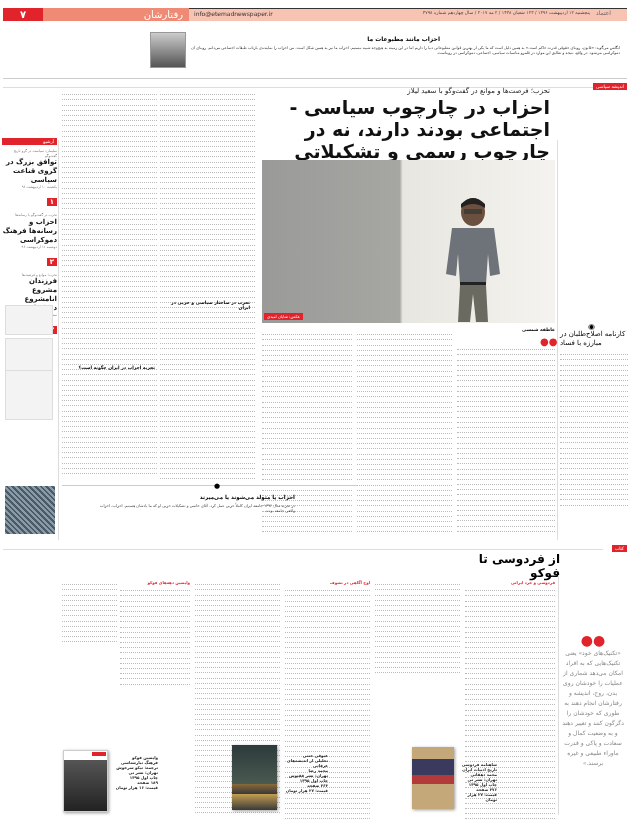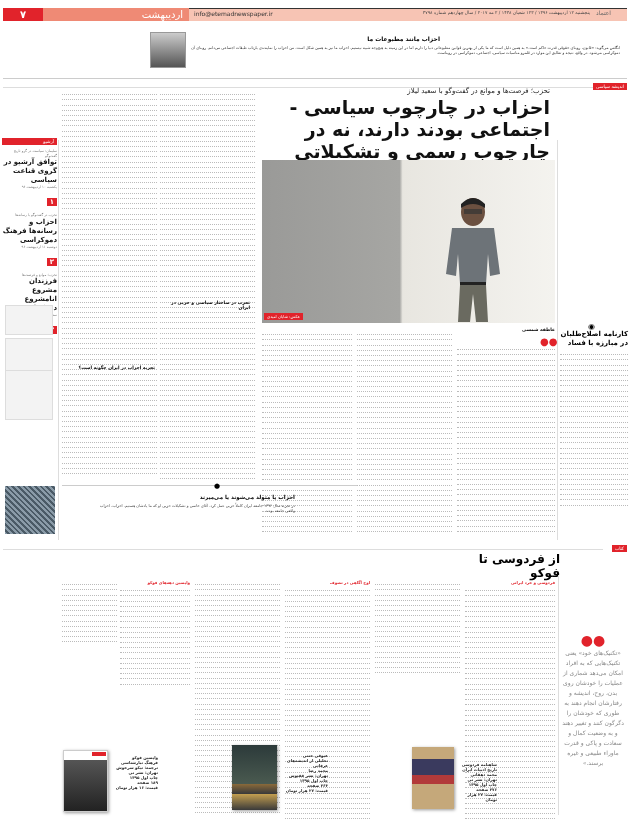--- a/index.html
+++ b/index.html
@@ -24,33 +24,33 @@
 .txt{font-size:3.6px;line-height:5.2px;color:#555;text-align:justify;overflow:hidden}
 .txt span{display:block;border-bottom:1px dotted #bbb;height:5.2px}
 .sideb{left:2px;top:138px;width:55px}
 .side-item{margin-bottom:5px;text-align:right}
 .side-k{font-size:3.5px;color:#777;line-height:4.5px}
 .side-h{font-size:7px;font-weight:bold;line-height:9px;color:#111}
 .side-d{font-size:3.5px;color:#777}
 .side-n{display:inline-block;background:#e1232b;color:#fff;font-size:7px;padding:0 3px;font-weight:bold}
 .thumb{background:#f3f3f3;border:1px solid #ddd}
 .rightcol{left:560px;top:330px;width:68px}
-.rc-title{font-size:7px;font-weight:bold;line-height:8.5px;text-align:right}
+.rc-title{font-size:7px;font-weight:normal;line-height:8.5px;text-align:left}
 .bottomhead{left:460px;top:552px;width:100px;font-size:12px;font-weight:bold;text-align:right}
 .redsub{font-size:4px;color:#e1232b;font-weight:bold;text-align:right;margin-bottom:1px}
 .book{box-shadow:1px 1px 3px rgba(0,0,0,.4)}
 .binfo{font-size:4px;line-height:5px;text-align:right;color:#222;font-weight:bold}
 .quoteicon{color:#e1232b;font-size:14px;text-align:center}
 </style>
 </head>
 <body>
 
 <div class="abs topbar"></div>
 <div class="abs pnum">۷</div>
-<div class="abs section">اردیبهشت</div>
+<div class="abs section">رفتارشان</div>
 <div class="abs email">info@etemadnewspaper.ir</div>
 <div class="abs dateline">پنجشنبه ۱۲ اردیبهشت ۱۳۹۶ / ۱۲۳ شعبان ۱۴۳۸ / ۲ مه ۲۰۱۷ / سال چهاردهم شماره ۳۷۹۸</div>
 <div class="abs logo">اعتماد</div>
 
 <div class="abs portrait"></div>
 <div class="abs qtitle">احزاب مانند مطبوعات ما</div>
 <div class="abs qtext">انگلس می‌گوید: «قانون، روبنای حقوقی قدرت حاکم است.» به همین دلیل است که ما یکی از بهترین قوانین مطبوعاتی دنیا را داریم اما در این زمینه به هیچ‌وجه شبیه نیستیم. احزاب ما نیز به همین شکل است. من احزاب را نماینده‌ی بازتاب طبقات اجتماعی می‌دانم. روبنای آن دموکراسی می‌شود. در واقع، نتیجه و تطابق این موارد در قلمرو مناسبات سیاسی، اجتماعی، دموکراسی در روبناست.</div>
 <div class="abs rule" style="left:3px;top:78px;width:624px"></div>
 
 <div class="abs rule" style="left:3px;top:87px;width:600px;background:#ddd"></div>
@@ -391,21 +391,21 @@
       <span></span>
       <span></span>
     </div>
 </div>
 
 <div class="abs" style="left:58px;top:140px;width:1px;height:400px;background:#ddd"></div>
 <div class="abs sideb">
   <div class="tag" style="display:block;text-align:right;margin-bottom:4px">آرشیو</div>
   <div class="side-item">
     <div class="side-k">سلیمان: سیاست در گرو تاریخ گفت‌وگو</div>
-    <div class="side-h">توافق آرشیو در گروی قناعت سیاسی</div>
+    <div class="side-h">توافق بزرگ در گروی قناعت سیاسی</div>
     <div class="side-d">یکشنبه ۱۰ اردیبهشت ۹۶</div>
     <div class="side-n">۱</div>
   </div>
   <div class="side-item">
     <div class="side-k">تحزب در گفت‌وگو با رسانه‌ها</div>
     <div class="side-h">احزاب و رسانه‌ها فرهنگ دموکراسی</div>
     <div class="side-d">دوشنبه ۱۱ اردیبهشت ۹۶</div>
     <div class="side-n">۲</div>
   </div>
   <div class="side-item">

